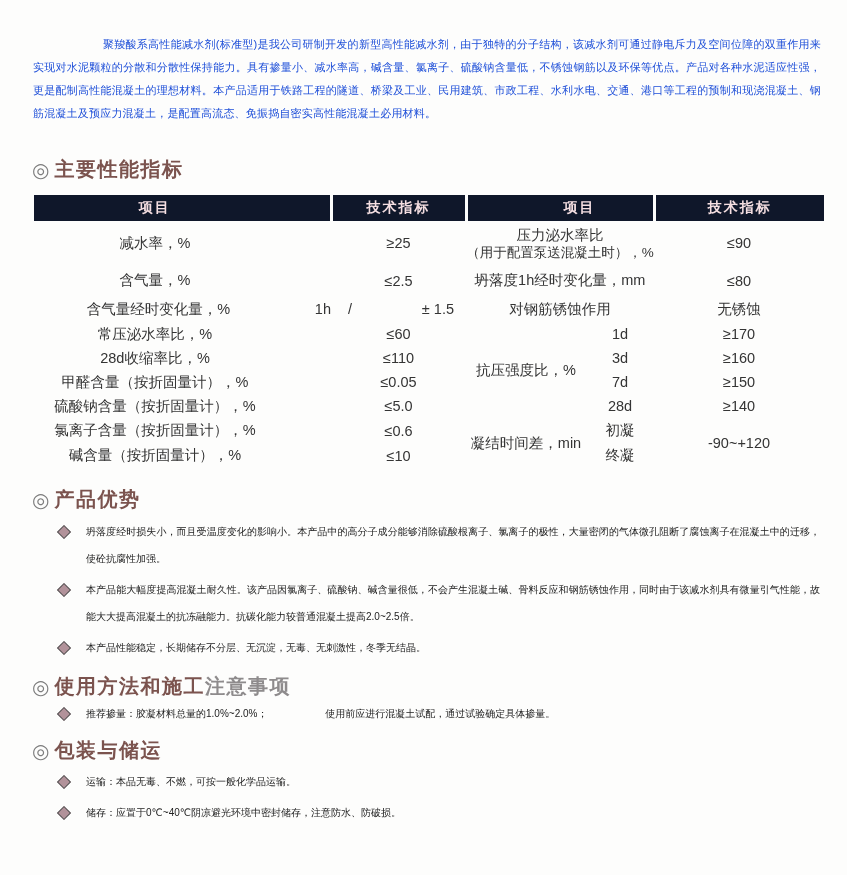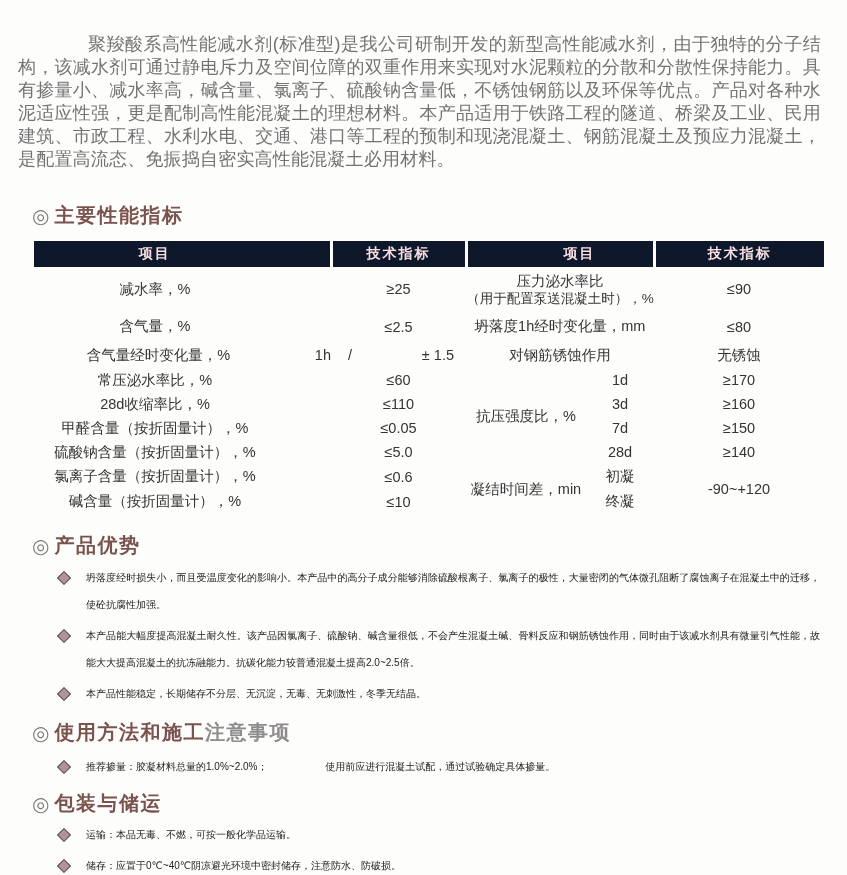--- a/index.html
+++ b/index.html
@@ -3,24 +3,24 @@
 <meta charset="utf-8">
 <style>
   html,body { margin:0; padding:0; }
   body {
     width:847px; height:875px; overflow:hidden;
     background:#fdfdfc;
     font-family:"Liberation Sans","DejaVu Sans",sans-serif;
     color:#2b2b2b;
   }
   .intro {
-    margin:33px 26px 0 18px;
-    font-size:18px; line-height:23px;
+    margin:33px 26px 0 33px;
+    font-size:11px; line-height:23px;
     text-align:justify; text-indent:70px;
-    color:#737373; letter-spacing:0.2px;
+    color:#1d4ed8; letter-spacing:0.2px;
   }
   .sec {
     display:flex; align-items:center;
     margin-left:32px;
     font-size:20px; font-weight:bold;
     color:#7b534e; letter-spacing:1.5px;
   }
   .marker { color:#7d7d7d; font-weight:normal; margin-right:5px; font-size:20px; letter-spacing:0; }
   .faded { color:#8e8b8c; }
   .sec1 { margin-top:31px; }
@@ -51,21 +51,21 @@
   .split { display:flex; align-items:center; }
   .split .lbl { flex:1; text-align:center; }
   .split .sub { width:48px; text-align:right; }
   .split .slash { width:38px; text-align:center; }
   .split .val { flex:1; text-align:right; padding-right:12px; }
   .small2 { font-size:13.5px; line-height:17px; }
   .line1 { line-height:18px; }
 
   ul.bullets { margin:0; padding:0; list-style:none; }
   ul.bullets.adv { margin-top:5px; }
-  ul.bullets.use { margin-top:7px; }
+  ul.bullets.use { }
   ul.bullets.pack { margin-top:4px; }
   .bl {
     display:flex; margin:0 27px 4px 0;
     font-size:10px; line-height:27px; text-align:justify;
     color:#222;
   }
   .diamond {
     flex:none; width:8px; height:8px;
     background:#b2929a; border:1.5px solid #565656;
     transform:rotate(45deg);

